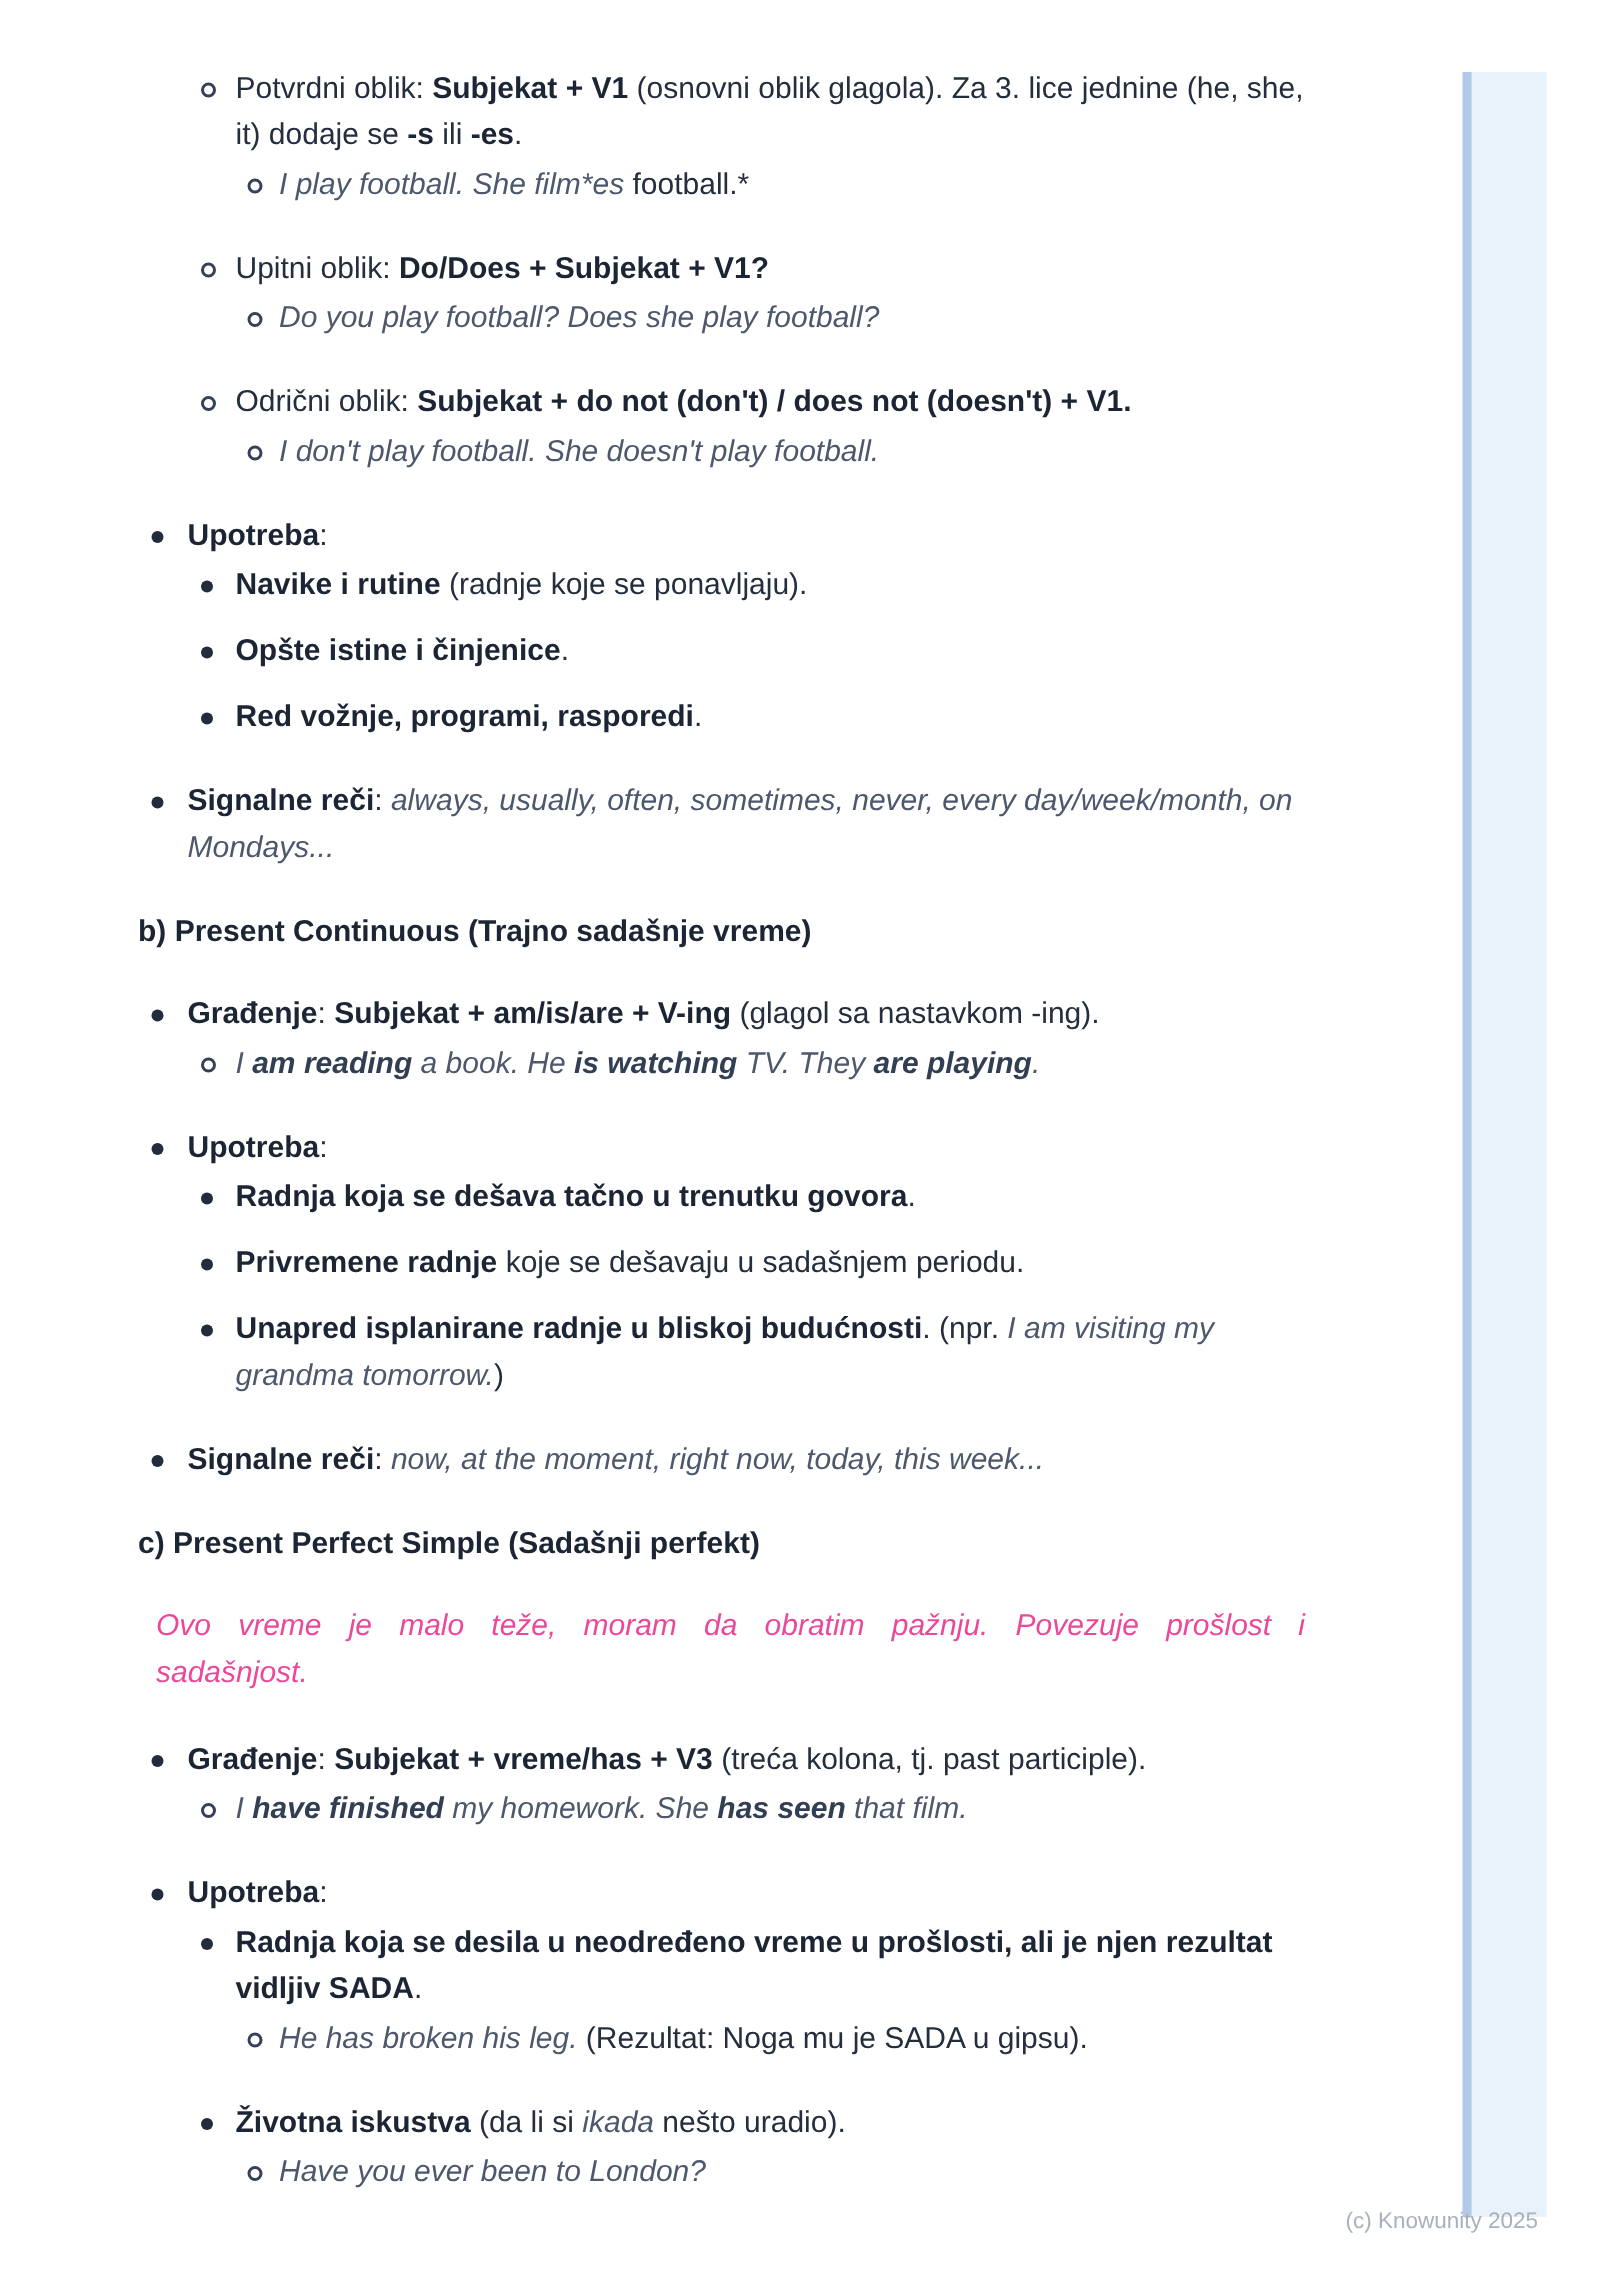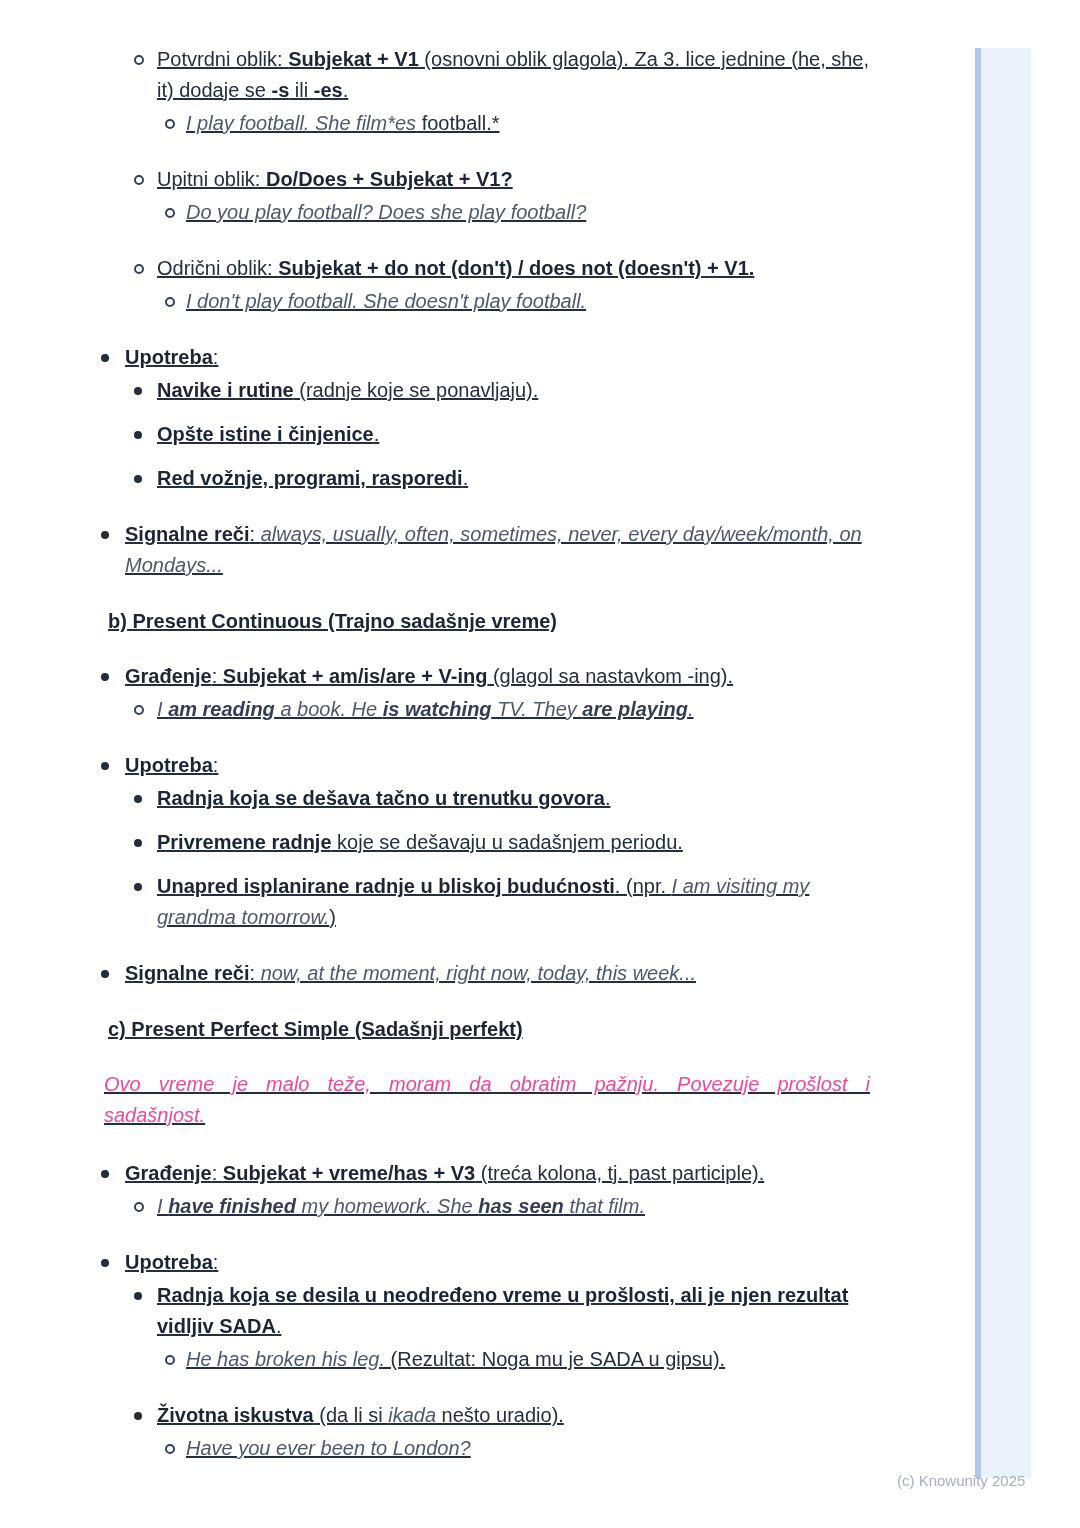--- a/index.html
+++ b/index.html
@@ -27,21 +27,20 @@
     white-space: nowrap;
   }
   .content {
     position: absolute;
     left: 92px; top: 44px;
     width: 778px;
     font-size: 20px;
     line-height: 31px;
     color: #242e3d;
     z-index: 2;
-    text-decoration: underline;
   }
   .li { position: relative; }
   .lv1 { padding-left: 33px; }
   .lv2 { padding-left: 65px; }
   .lv3 { padding-left: 94px; }
   .lv1 > .marker { left: 9px; }
   .lv2 > .marker { left: 42px; }
   .lv3 > .marker { left: 73px; }
   .marker {
     position: absolute;
@@ -55,21 +54,21 @@
     top: 11px; width: 6px; height: 6px;
     border: 2.5px solid #35415a;
     background: transparent;
   }
   .sp-none { margin-bottom: 2px; }
   .sp-sm   { margin-bottom: 13px; }
   .sp-lg   { margin-bottom: 25px; }
   .heading {
     font-weight: bold;
     color: #1c2534;
-    margin: 0 0 24px 16px;
+    margin: 0 0 24px 0;
   }
   .paragraph {
     font-style: italic;
     color: #ec4899;
     margin: 0 0 27px 12px;
   }
   .pline.just { text-align: justify; text-align-last: justify; }
   .b { font-weight: bold; color: #1c2534; }
   .i { font-style: italic; color: #4d586c; }
   .b.i { color: #323e52; }

